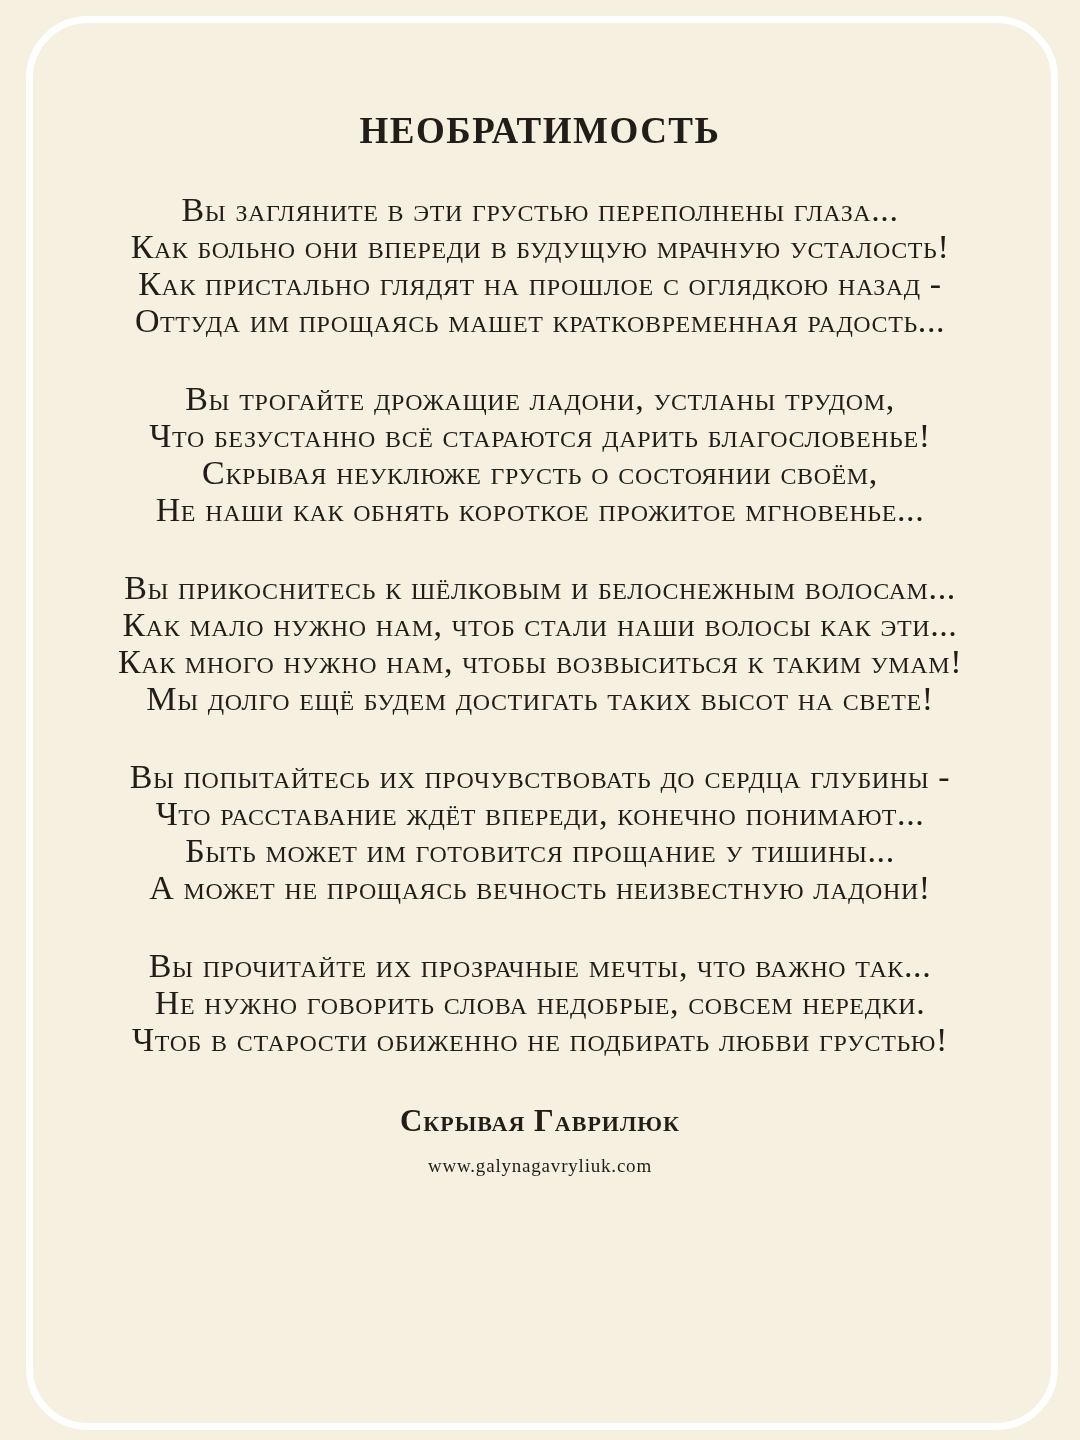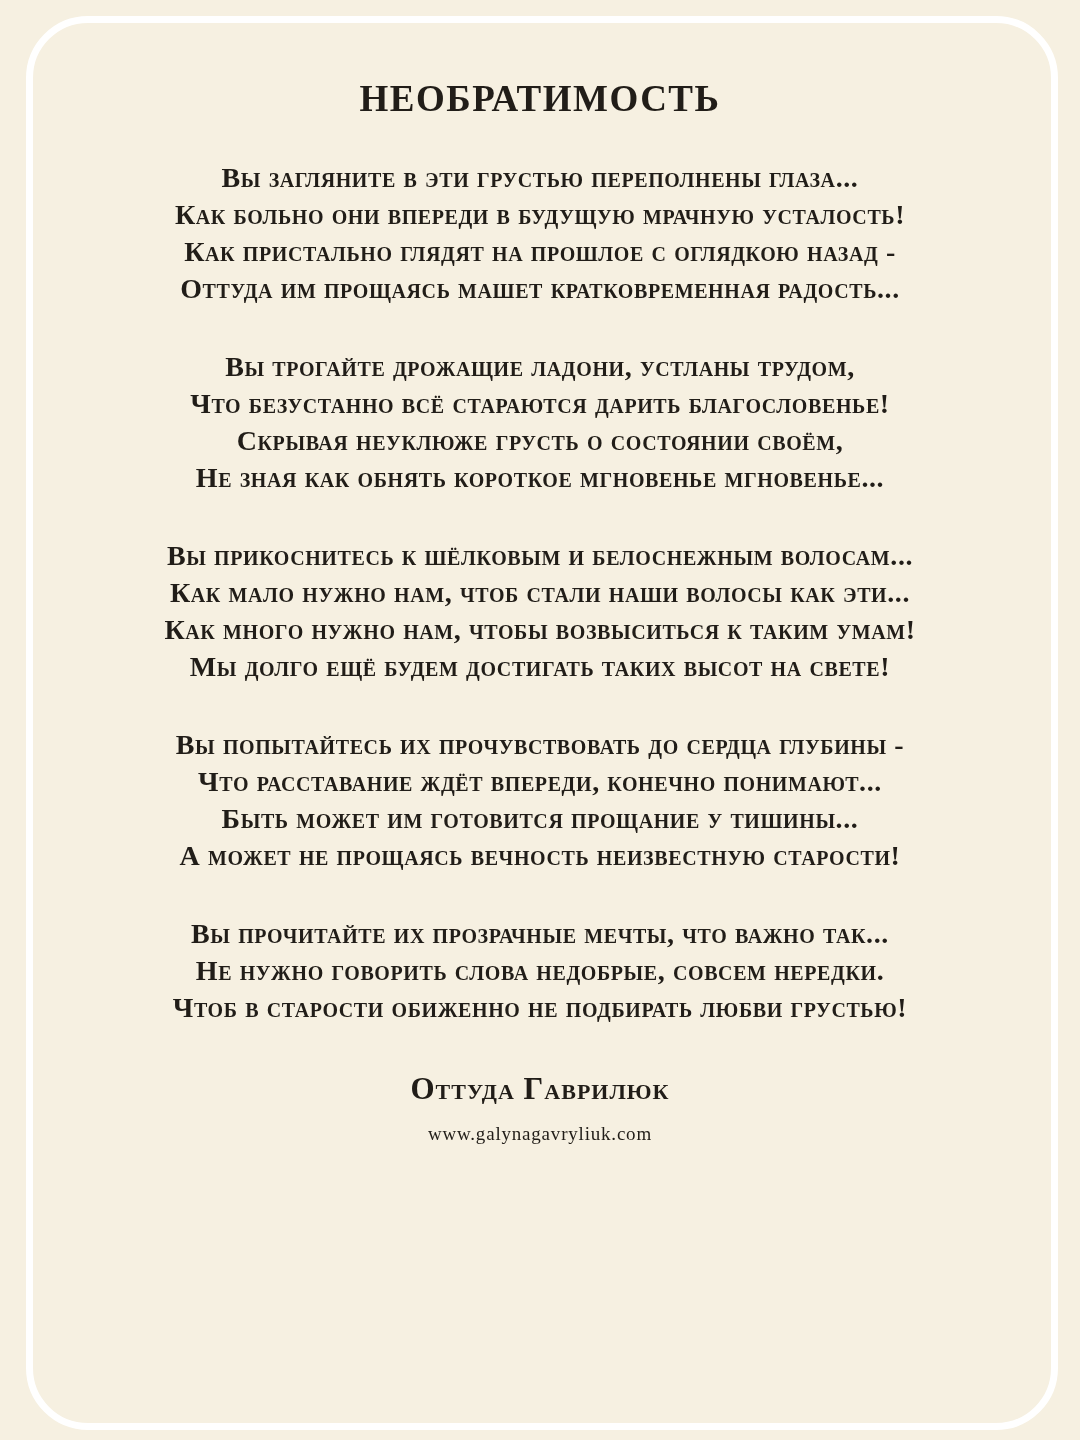--- a/index.html
+++ b/index.html
@@ -26,43 +26,43 @@
     border-radius: 62px;
     pointer-events: none;
   }
   .content {
     position: relative;
     width: 100%;
     height: 100%;
     text-align: center;
   }
   .title {
-    padding-top: 80px;
+    padding-top: 112px;
     font-size: 37px;
     line-height: 37px;
     font-weight: 600;
     letter-spacing: 1.5px;
     font-variant-caps: normal;
   }
   .poem {
     margin-top: 42px;
   }
   .stanza {
     margin: 0 auto 41px auto;
     width: 900px;
   }
   .stanza:last-child {
     margin-bottom: 16px;
   }
   .line {
-    font-size: 28px;
+    font-size: 34px;
     line-height: 37px;
     font-variant-caps: small-caps;
     letter-spacing: 0.6px;
-    font-weight: 700;
+    font-weight: 400;
     white-space: nowrap;
   }
   .author {
     margin-top: 44px;
     font-size: 31px;
     line-height: 38px;
     font-variant-caps: small-caps;
     letter-spacing: 1px;
     font-weight: 600;
   }
@@ -88,42 +88,42 @@
         <div class="line">Вы загляните в эти грустью переполнены глаза...</div>
         <div class="line">Как больно они впереди в будущую мрачную усталость!</div>
         <div class="line">Как пристально глядят на прошлое с оглядкою назад -</div>
         <div class="line">Оттуда им прощаясь машет кратковременная радость...</div>
       </div>
 
       <div class="stanza">
         <div class="line">Вы трогайте дрожащие ладони, устланы трудом,</div>
         <div class="line">Что безустанно всё стараются дарить благословенье!</div>
         <div class="line">Скрывая неуклюже грусть о состоянии своём,</div>
-        <div class="line">Не зная как обнять короткое мгновенье мгновенье...</div>
+        <div class="line">Не наши как обнять короткое прожитое мгновенье...</div>
       </div>
 
       <div class="stanza">
         <div class="line">Вы прикоснитесь к шёлковым и белоснежным волосам...</div>
         <div class="line">Как мало нужно нам, чтоб стали наши волосы как эти...</div>
         <div class="line">Как много нужно нам, чтобы возвыситься к таким умам!</div>
         <div class="line">Мы долго ещё будем достигать таких высот на свете!</div>
       </div>
 
       <div class="stanza">
         <div class="line">Вы попытайтесь их прочувствовать до сердца глубины -</div>
         <div class="line">Что расставание ждёт впереди, конечно понимают...</div>
         <div class="line">Быть может им готовится прощание у тишины...</div>
-        <div class="line">А может не прощаясь вечность неизвестную старости!</div>
+        <div class="line">А может не прощаясь вечность неизвестную ладони!</div>
       </div>
 
       <div class="stanza">
         <div class="line">Вы прочитайте их прозрачные мечты, что важно так...</div>
         <div class="line">Не нужно говорить слова недобрые, совсем нередки.</div>
         <div class="line">Чтоб в старости обиженно не подбирать любви грустью!</div>
       </div>
 
     </div>
 
-    <div class="author">Оттуда Гаврилюк</div>
+    <div class="author">Скрывая Гаврилюк</div>
     <div class="website">www.galynagavryliuk.com</div>
 
   </div>
 </div>
 
 </body></html>

